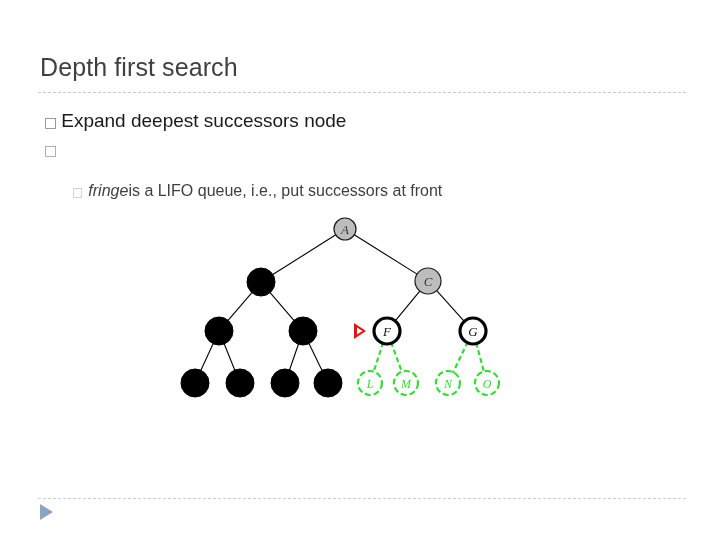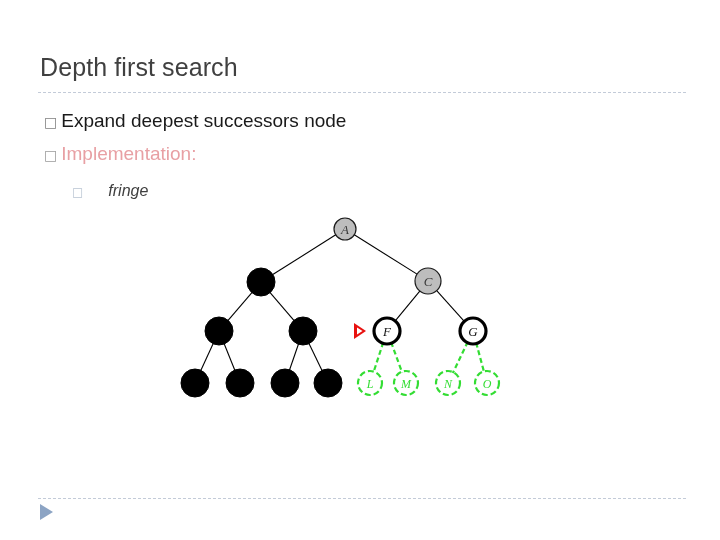--- a/index.html
+++ b/index.html
@@ -87,21 +87,20 @@
     font-size: 16px;
     color: #3f3f3f;
   }
   #bullet-3 .bullet-mark {
     font-size: 12px;
     color: #b9c4d2;
     margin-right: 5px;
   }
   .italic-term {
     font-style: italic;
-    margin-left: 20px;
   }
 
   
   #tree-figure {
     position: absolute;
     left: 160px;
     top: 208px;
     width: 370px;
     height: 205px;
   }
@@ -139,26 +138,26 @@
 
   <div id="title-rule"></div>
 
   <div class="bullet-row" id="bullet-1">
     <span class="bullet-mark">□</span>
     <span>Expand deepest successors node</span>
   </div>
 
   <div class="bullet-row" id="bullet-2">
     <span class="bullet-mark">□</span>
-    <span>Implementation:</span>
   </div>
 
   <div class="bullet-row" id="bullet-3">
     <span class="bullet-mark">□</span>
     <span class="italic-term">fringe</span>
+      <span> is a LIFO queue, i.e., put successors at front</span>
   </div>
 
   <div id="tree-figure">
     <svg id="tree-svg" width="370" height="205" viewBox="0 0 370 205">
       <g id="tree-edges">
           <line x1="176.54271937678624" y1="26.336141345599167" x2="111.9944648101779" y2="67.06301625072109" stroke="#000000" stroke-width="1.1"></line>
           <line x1="193.47424215798642" y1="26.309163761630046" x2="257.8309094104163" y2="66.62900348604394" stroke="#000000" stroke-width="1.1"></line>
           <line x1="92.53971214507241" y1="83.87033583074886" x2="67.46028785492759" y2="113.12966416925114" stroke="#000000" stroke-width="1.1"></line>
           <line x1="109.46028785492759" y1="83.87033583074886" x2="134.5397121450724" y2="113.12966416925114" stroke="#000000" stroke-width="1.1"></line>
           <line x1="260.3910449415154" y1="82.27921348595679" x2="234.60895505848455" y2="113.72078651404321" stroke="#000000" stroke-width="1.1"></line>

